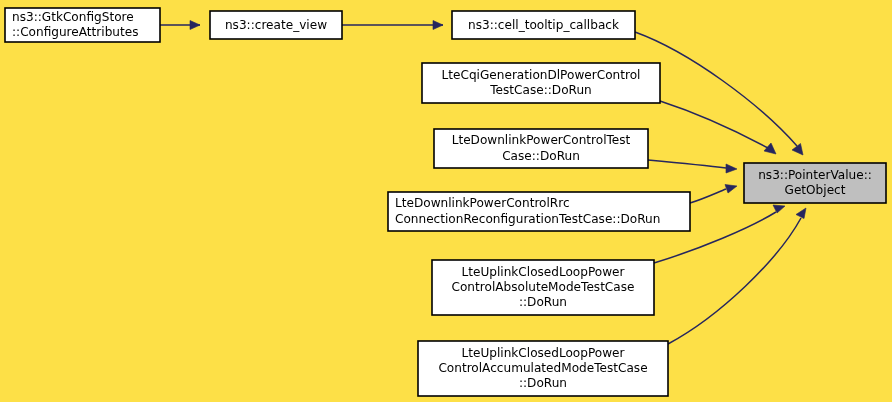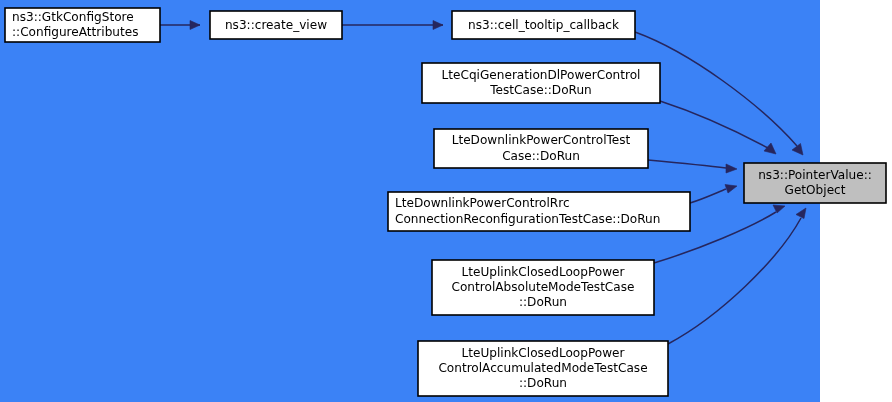--- a/index.html
+++ b/index.html
@@ -8,23 +8,23 @@
     background: #ffffff;
   }
   body {
     width: 892px;
     height: 402px;
     font-family: "DejaVu Sans", "Liberation Sans", sans-serif;
     overflow: hidden;
   }
   #graph-root {
     position: relative;
-    width: 820px;
+    width: 892px;
     height: 402px;
-    background: #3b82f6;
+    background: #fde047;
   }
   svg.graph-canvas {
     position: absolute;
     left: 0;
     top: 0;
     width: 892px;
     height: 402px;
   }
   .node-box {
     fill: #ffffff;

